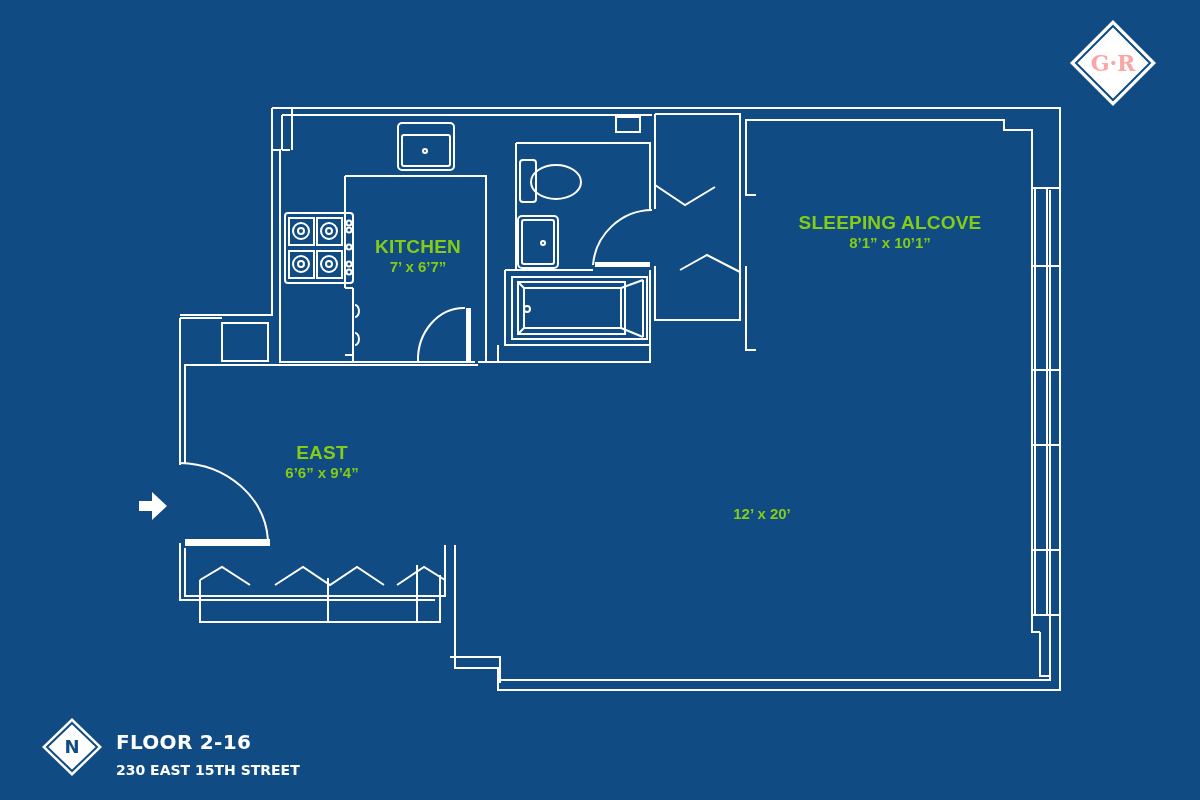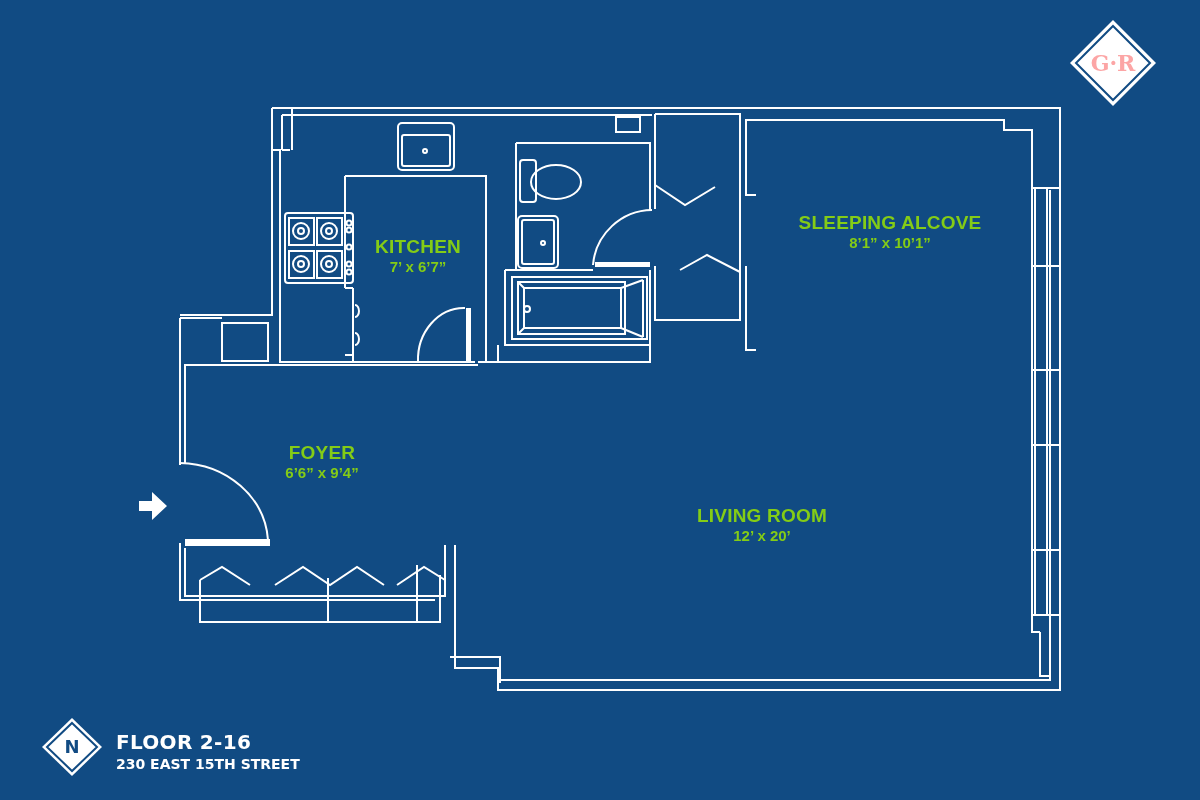--- a/index.html
+++ b/index.html
@@ -3,21 +3,21 @@
   <meta charset="utf-8">
   <style>
     html, body { margin:0; padding:0; }
     body { width:1200px; height:800px; background:#114b83; overflow:hidden; position:relative; font-family:"Liberation Sans", sans-serif; }
     #plan { position:absolute; left:0; top:0; width:1200px; height:800px; }
     .lbl { position:absolute; color:#84cc16; text-align:center; font-family:"Liberation Sans", sans-serif; font-weight:bold; }
     .lbl .name { font-size:19px; letter-spacing:0.2px; display:block; line-height:22px; }
     .lbl .dim { font-size:15px; display:block; line-height:18px; }
     .footer { position:absolute; left:116px; top:731px; color:#fff; font-family:"DejaVu Sans", sans-serif; font-weight:bold; }
     .footer .floor { font-size:20px; line-height:22px; display:block; letter-spacing:0.3px; }
-    .footer .addr { font-size:14px; line-height:18px; display:block; margin-top:2px; }
+    .footer .addr { font-size:14px; line-height:18px; display:block; margin-top:8px; }
     .badge-text { font-family:"DejaVu Serif", serif; font-weight:bold; }
   </style>
 </head>
 <body>
 
 <svg id="plan" viewBox="0 0 1200 800" xmlns="http://www.w3.org/2000/svg">
   <g fill="none" stroke="#ffffff" stroke-width="2">
 
     <path d="M272,108 H1060 V690 H498 V668 H455 V545 M272,108 V150 H280 V318 M180,318 H222 M180,318 V465 M180,543 V600 H435"></path>
 
@@ -114,24 +114,23 @@
 
 <div class="lbl" style="left:358px;top:236px;width:120px;">
   <span class="name">KITCHEN</span>
   <span class="dim">7’ x 6’7”</span>
 </div>
 <div class="lbl" style="left:780px;top:212px;width:220px;">
   <span class="name">SLEEPING ALCOVE</span>
   <span class="dim">8’1” x 10’1”</span>
 </div>
 <div class="lbl" style="left:262px;top:442px;width:120px;">
-  <span class="name">FOYER</span>
+  <span class="name">EAST</span>
   <span class="dim">6’6” x 9’4”</span>
 </div>
 <div class="lbl" style="left:672px;top:505px;width:180px;">
-  <span class="name">LIVING ROOM</span>
   <span class="dim">12’ x 20’</span>
 </div>
 
 <div class="footer">
   <span class="floor">FLOOR 2-16</span>
   <span class="addr">230 EAST 15TH STREET</span>
 </div>
 
 </body></html>

